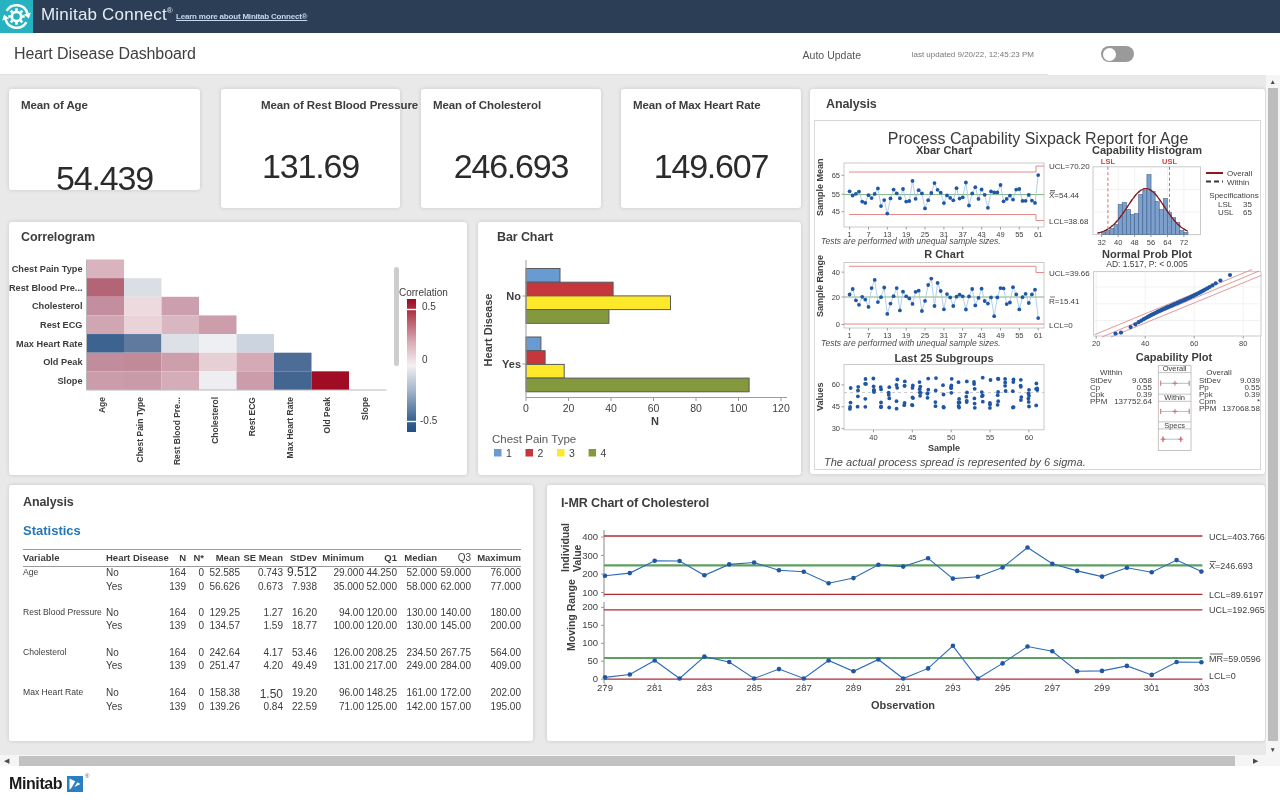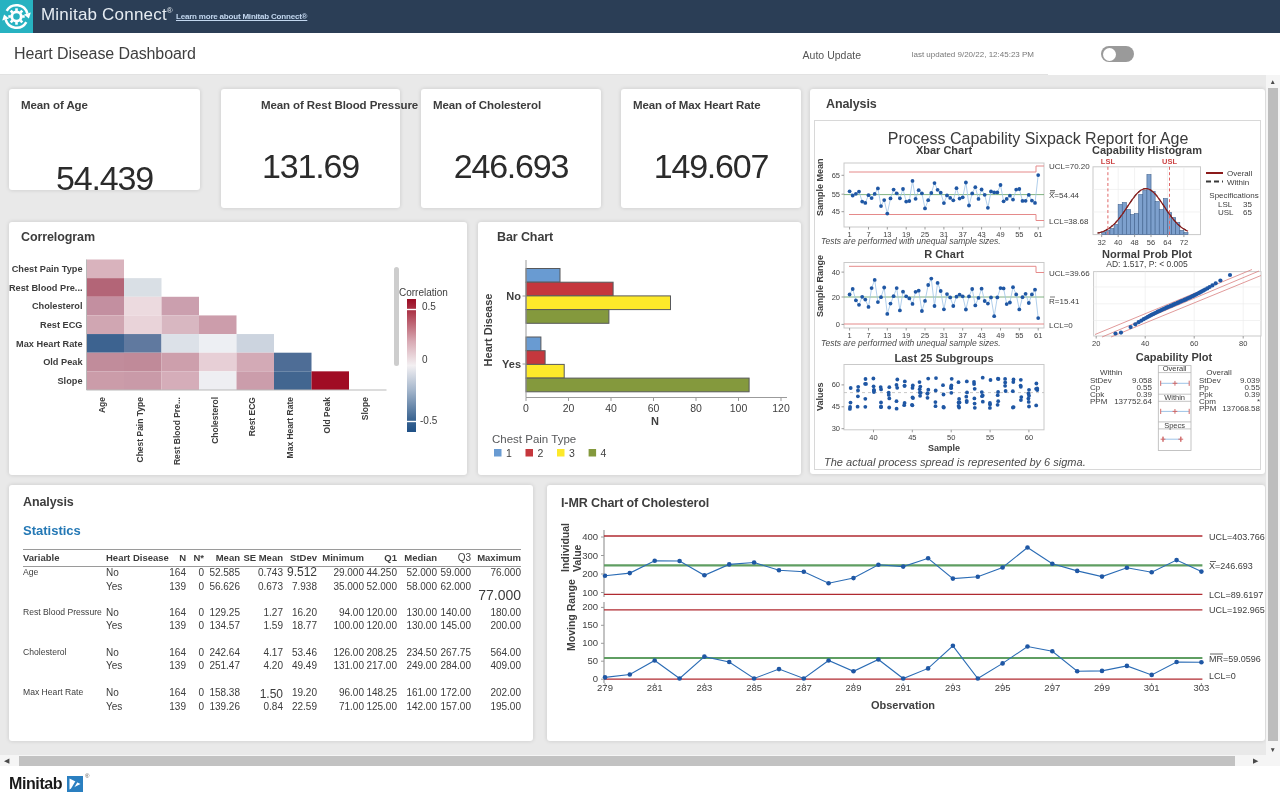--- a/index.html
+++ b/index.html
@@ -747,21 +747,21 @@
     <div style="position:absolute;left:97px;top:96px;font-size:10px;color:#3c3c3c;white-space:nowrap">Yes</div>
     <div style="position:absolute;right:347px;top:96px;font-size:10px;color:#3c3c3c;white-space:nowrap">139</div>
     <div style="position:absolute;right:329px;top:96px;font-size:10px;color:#3c3c3c;white-space:nowrap">0</div>
     <div style="position:absolute;right:293px;top:96px;font-size:10px;color:#3c3c3c;white-space:nowrap">56.626</div>
     <div style="position:absolute;right:250px;top:96px;font-size:10px;color:#3c3c3c;white-space:nowrap">0.673</div>
     <div style="position:absolute;right:216px;top:96px;font-size:10px;color:#3c3c3c;white-space:nowrap">7.938</div>
     <div style="position:absolute;right:169px;top:96px;font-size:10px;color:#3c3c3c;white-space:nowrap">35.000</div>
     <div style="position:absolute;right:136px;top:96px;font-size:10px;color:#3c3c3c;white-space:nowrap">52.000</div>
     <div style="position:absolute;right:96px;top:96px;font-size:10px;color:#3c3c3c;white-space:nowrap">58.000</div>
     <div style="position:absolute;right:62px;top:96px;font-size:10px;color:#3c3c3c;white-space:nowrap">62.000</div>
-    <div style="position:absolute;right:12px;top:102px;font-size:14px;color:#3c3c3c;white-space:nowrap">77.000</div>
+    <div style="position:absolute;right:12px;top:96px;font-size:10px;color:#3c3c3c;white-space:nowrap">77.000</div>
     <div style="position:absolute;left:14px;top:122px;font-size:8.6px;color:#3c3c3c;white-space:nowrap">Rest Blood Pressure</div>
     <div style="position:absolute;left:97px;top:122px;font-size:10px;color:#3c3c3c;white-space:nowrap">No</div>
     <div style="position:absolute;right:347px;top:122px;font-size:10px;color:#3c3c3c;white-space:nowrap">164</div>
     <div style="position:absolute;right:329px;top:122px;font-size:10px;color:#3c3c3c;white-space:nowrap">0</div>
     <div style="position:absolute;right:293px;top:122px;font-size:10px;color:#3c3c3c;white-space:nowrap">129.25</div>
     <div style="position:absolute;right:250px;top:122px;font-size:10px;color:#3c3c3c;white-space:nowrap">1.27</div>
     <div style="position:absolute;right:216px;top:122px;font-size:10px;color:#3c3c3c;white-space:nowrap">16.20</div>
     <div style="position:absolute;right:169px;top:122px;font-size:10px;color:#3c3c3c;white-space:nowrap">94.00</div>
     <div style="position:absolute;right:136px;top:122px;font-size:10px;color:#3c3c3c;white-space:nowrap">120.00</div>
     <div style="position:absolute;right:96px;top:122px;font-size:10px;color:#3c3c3c;white-space:nowrap">130.00</div>

